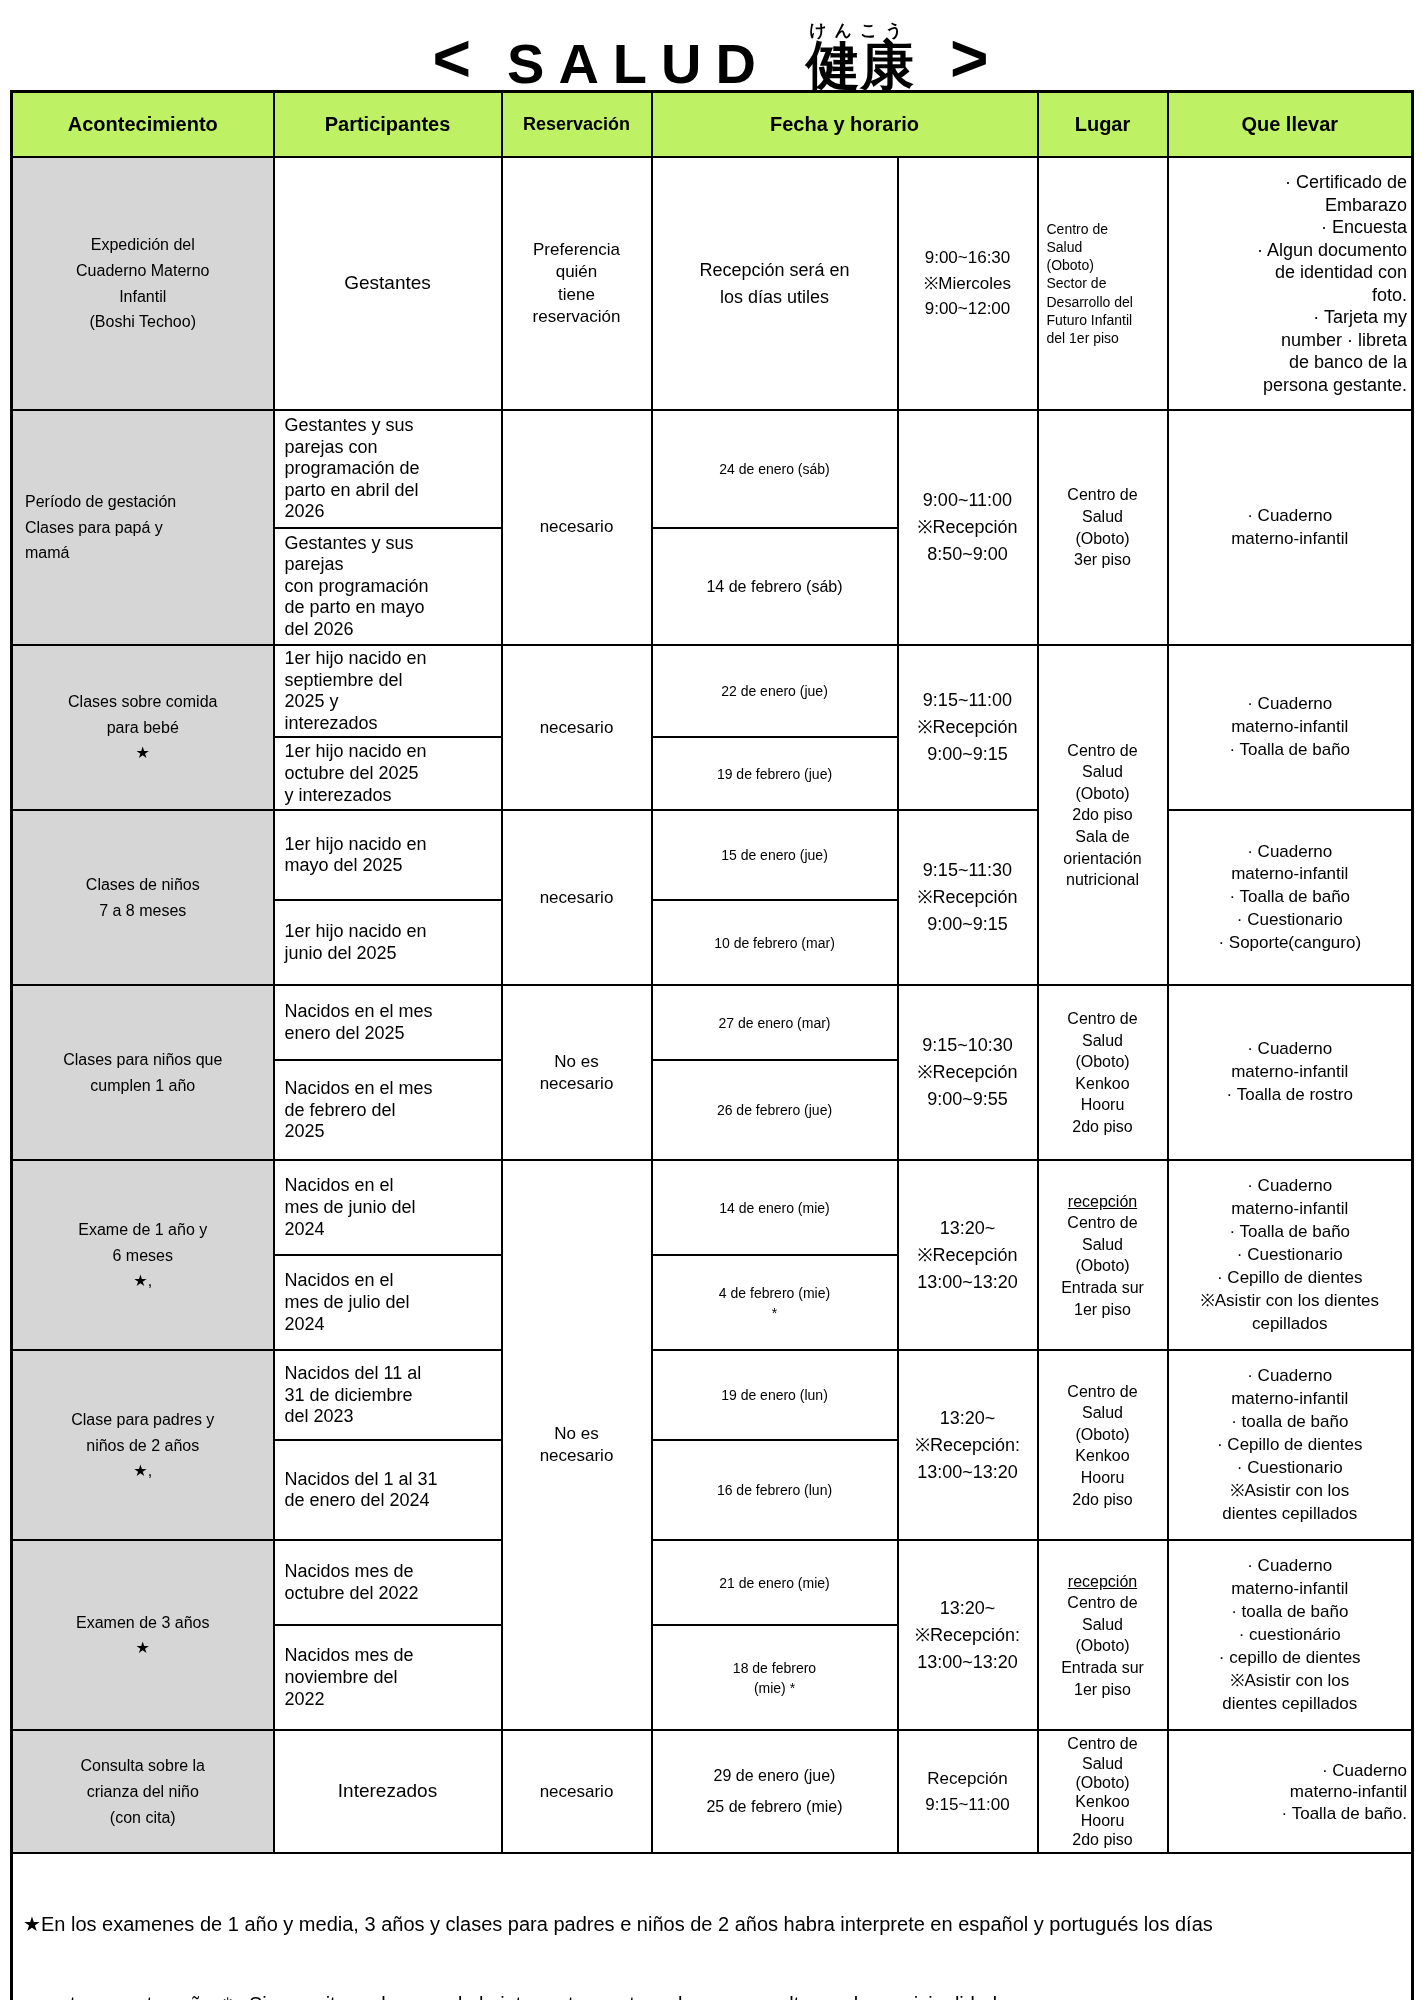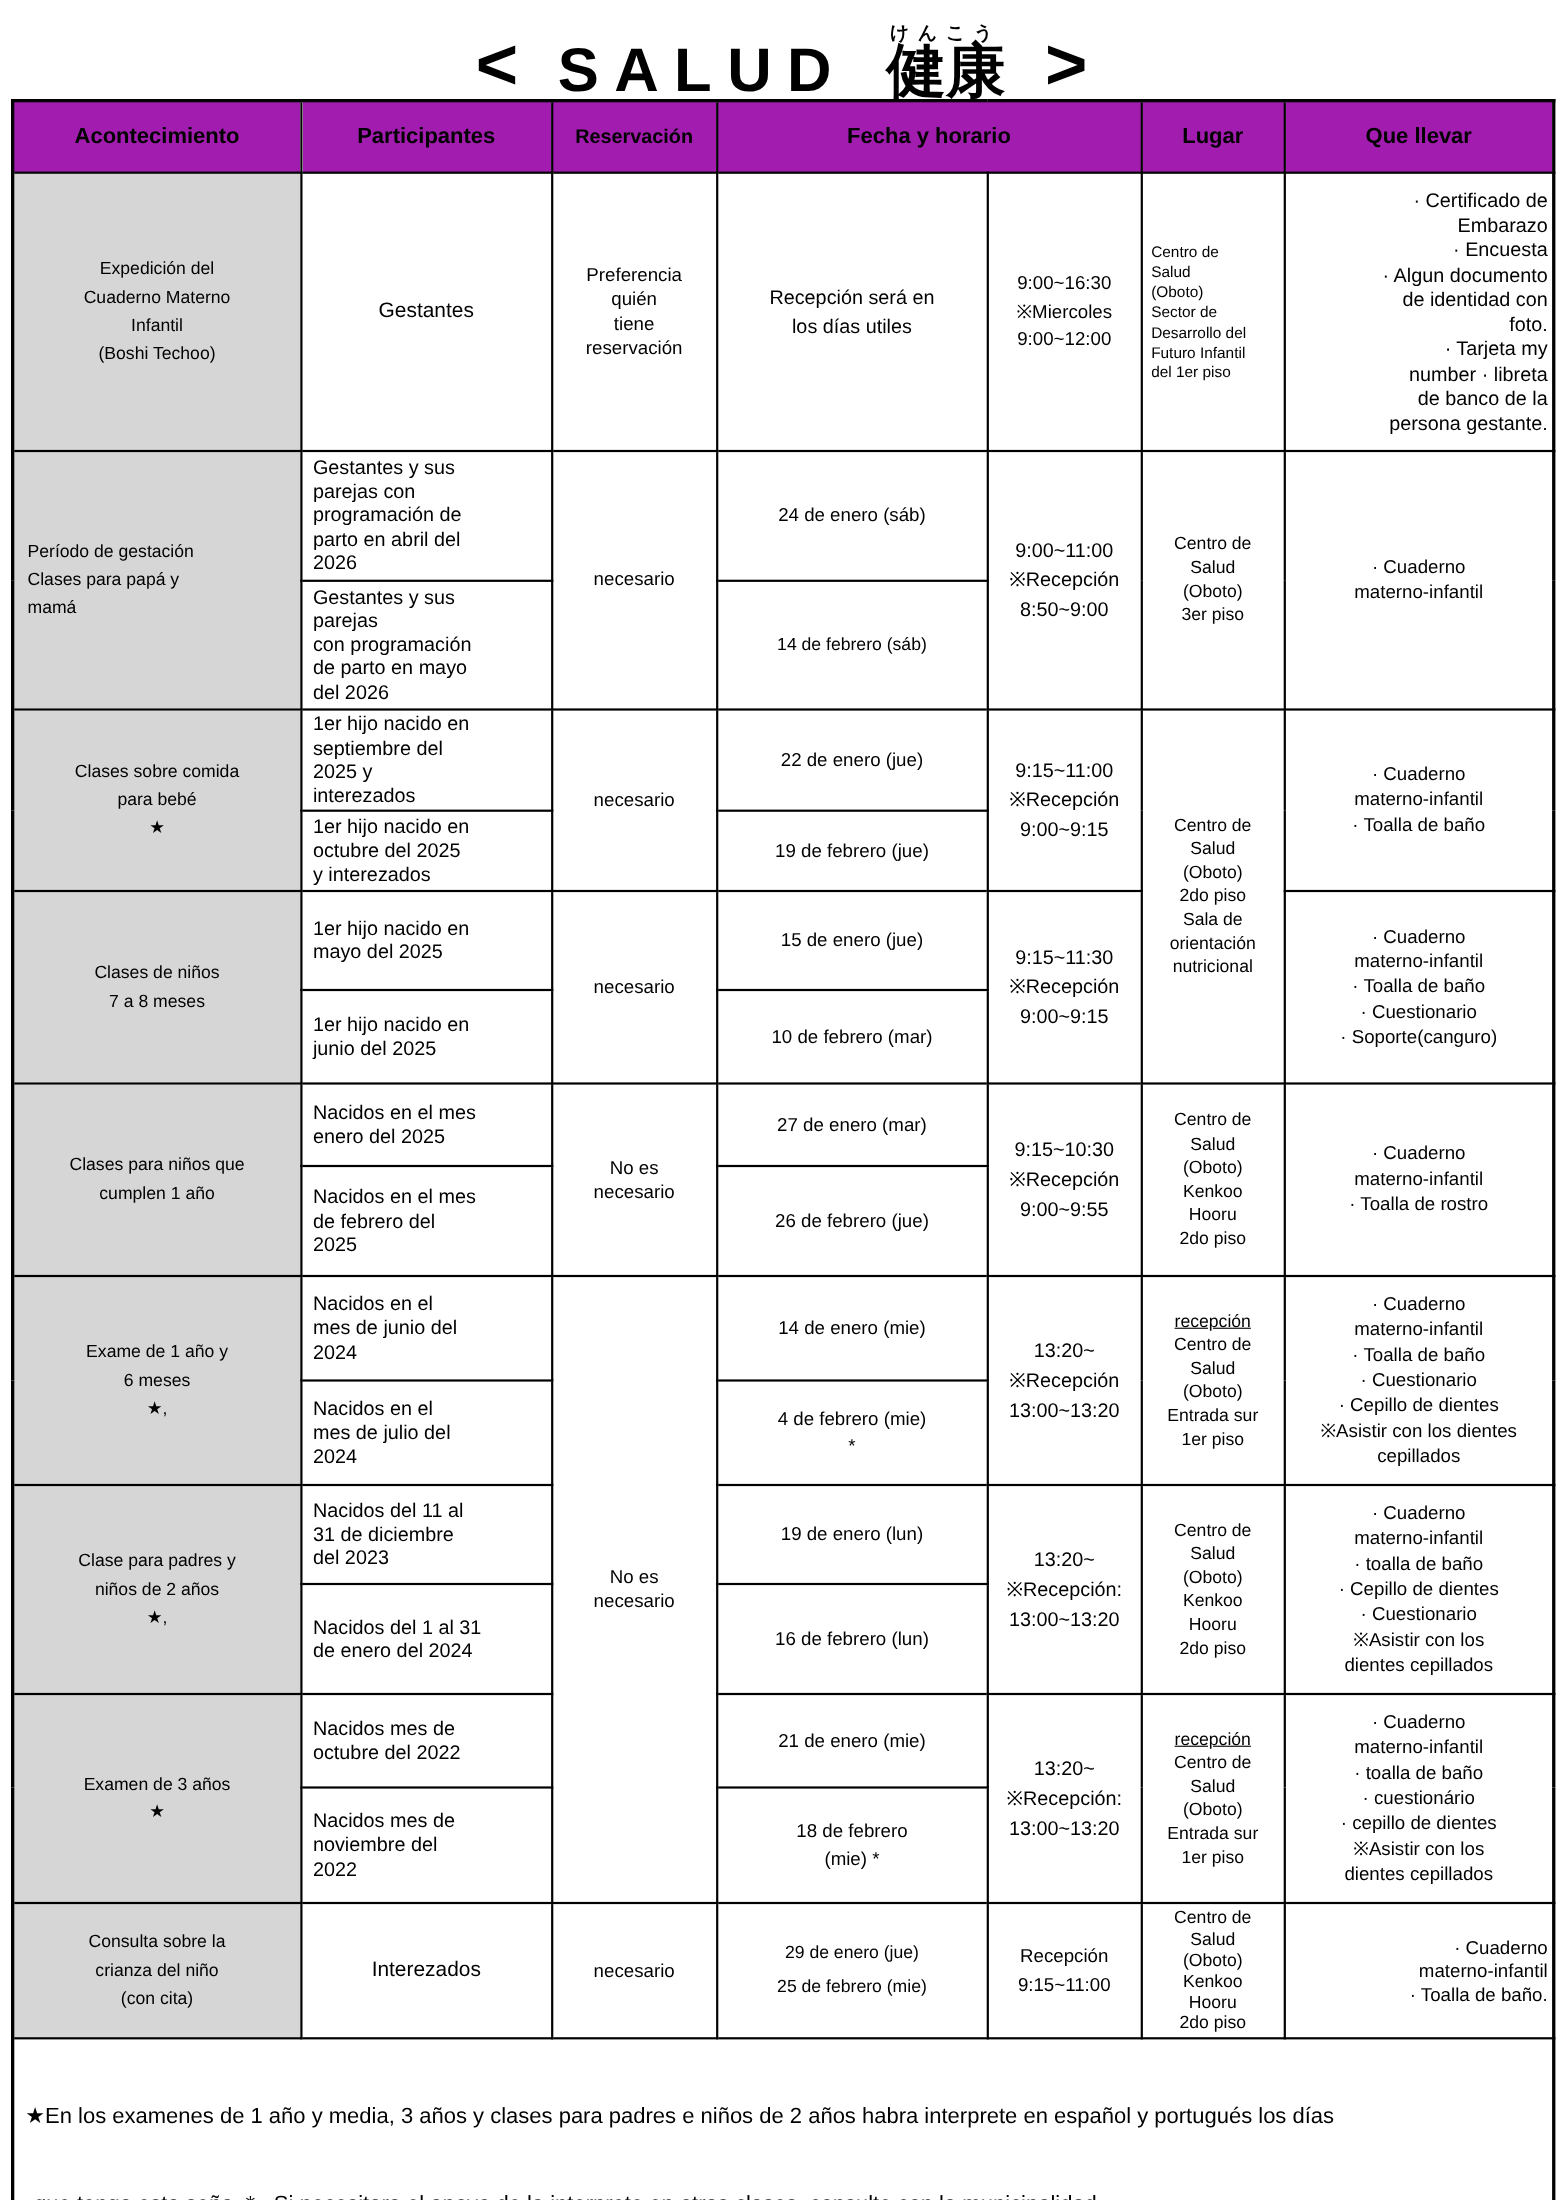--- a/index.html
+++ b/index.html
@@ -6,27 +6,27 @@
   body{width:1421px;height:2000px;font-family:"Liberation Sans",sans-serif;color:#000;}
   
   .title-row{height:90px;display:flex;align-items:flex-end;justify-content:center;gap:36px;padding-top:2px;box-sizing:border-box;}
   .bracket{font-size:66px;font-weight:700;line-height:.95;}
   .salud{font-size:56px;font-weight:800;letter-spacing:14px;line-height:.95;}
   ruby.kenkou{font-size:54px;font-weight:800;line-height:.9;}
   ruby.kenkou rt{font-size:17px;font-weight:700;letter-spacing:8px;text-align:center;}
   
   table{border-collapse:collapse;table-layout:fixed;width:1401px;margin:0 10px;border:3px solid #000;}
   th,td{border:2px solid #000;padding:2px 4px;vertical-align:middle;text-align:center;white-space:pre-line;overflow:hidden;}
-  th{background:#a21caf;font-size:20px;font-weight:700;height:59px;}
+  th{background:#bef264;font-size:20px;font-weight:700;height:59px;}
   .event{background:#d6d6d6;font-size:16px;line-height:1.6;}
   .event.left{text-align:right;padding-left:12px;text-align-last:left;}
   .part{font-size:18px;text-align:left;padding-left:10px;line-height:1.2;}
   .part.center{text-align:center;padding-left:4px;font-size:19px;}
   .reserv{font-size:17px;line-height:1.3;}
-  .date{font-size:17px;line-height:1.45;}
+  .date{font-size:14px;line-height:1.45;}
   .hours{font-size:18px;line-height:1.5;}
   .lugar{font-size:16px;line-height:1.35;}
   .lugar.small{font-size:14px;text-align:left;padding-left:8px;line-height:1.3;}
   .llevar{font-size:17px;line-height:1.35;}
   .llevar.left{text-align:right;padding-left:8px;font-size:18px;line-height:1.25;}
   .u{text-decoration:underline;}
   .footer-cell{text-align:left;font-size:20px;line-height:2.0;padding:10px 8px 10px 10px;vertical-align:top;}
 </style>
 </head>
 <body>

